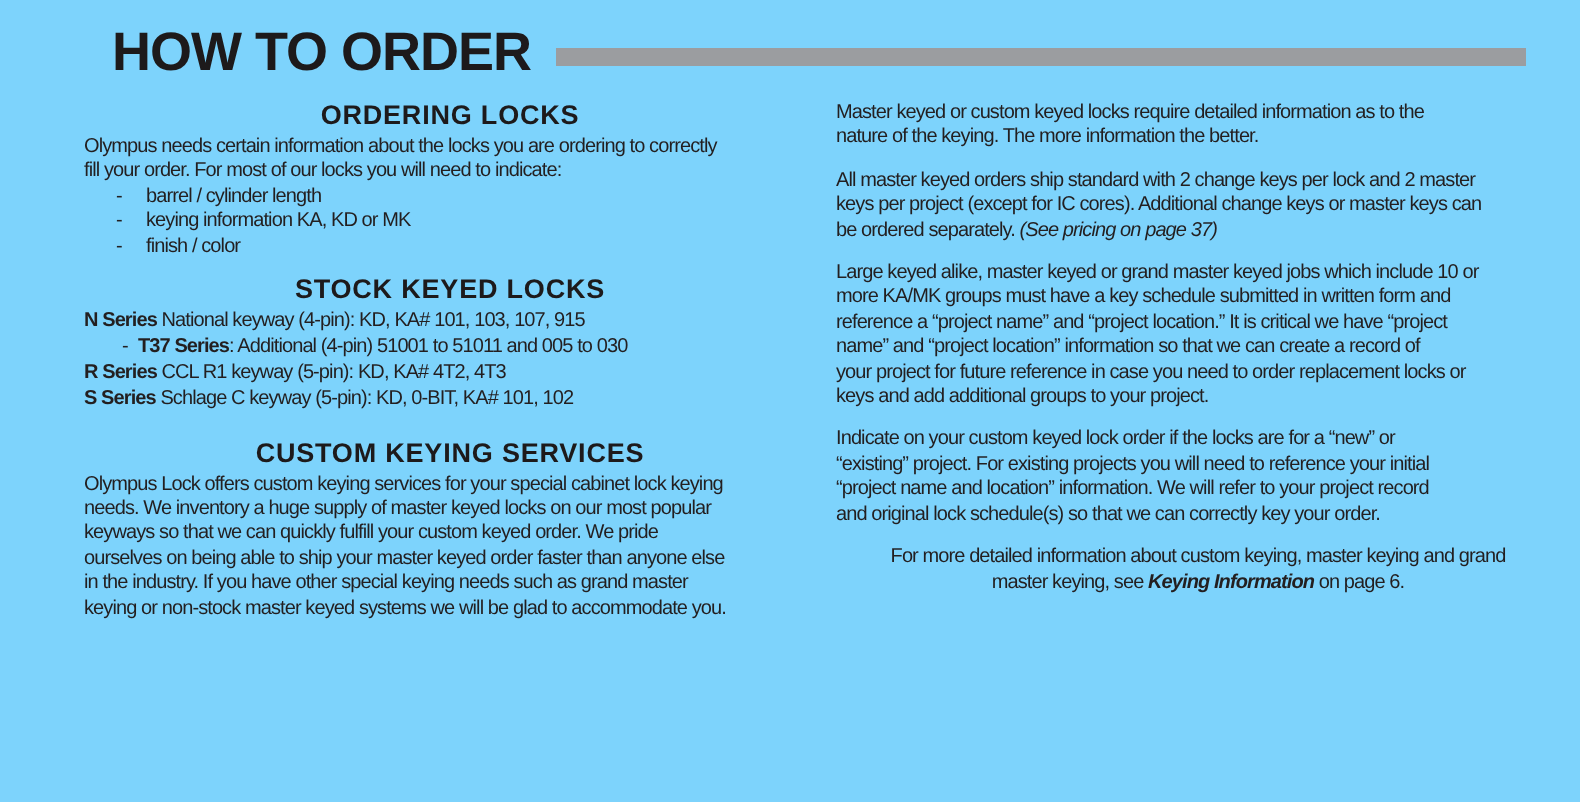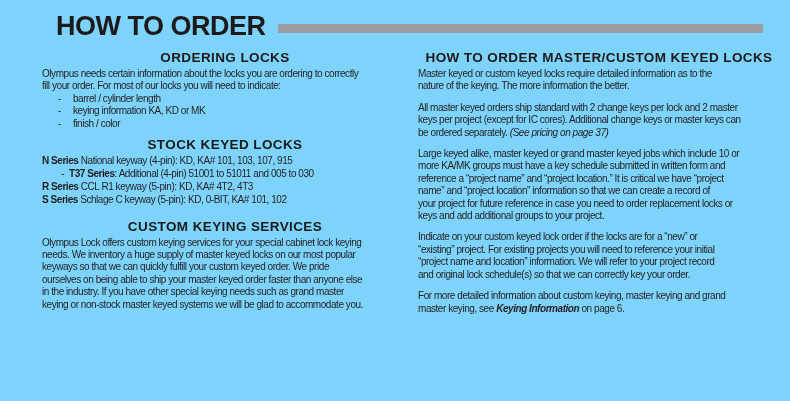--- a/index.html
+++ b/index.html
@@ -60,21 +60,21 @@
   .bullet { padding-left: 16px; }
   .bullet .dash { display: inline-block; width: 15px; }
   .stock-line { line-height: 12.9px; }
   .stock-line.indent { padding-left: 19px; }
   .stock-line .dash { display: inline-block; width: 8px; }
   .stock-line b { font-weight: bold; margin-top: 44px; }
   .sec { margin: 0; }
   .sec + .sec { margin-top: 8px; }
   .sec.custom { margin-top: 13px; }
   .col-right .body { margin-bottom: 9px; }
-  .col-right .body:last-child { margin-bottom: 0; }
+  .col-right .body:last-child { margin-bottom: 0; text-align: center; }
   .it { font-style: italic; }
   .bi { font-style: italic; font-weight: bold; }
 </style>
 </head>
 <body>
 
 <div class="page" style="color: rgb(35, 31, 32); background: #7dd3fc;">
 
   <header class="masthead">
     <h1>HOW TO ORDER</h1>
@@ -111,21 +111,20 @@
 keyways so that we can quickly fulfill your custom keyed order. We pride
 ourselves on being able to ship your master keyed order faster than anyone else
 in the industry. If you have other special keying needs such as grand master
 keying or non-stock master keyed systems we will be glad to accommodate you.</p>
       </section>
 
     </div>
 
     <div class="col-right">
       <section class="sec">
-        <h2 class="sec-h">HOW TO ORDER MASTER/CUSTOM KEYED LOCKS</h2>
         <p class="body pre">Master keyed or custom keyed locks require detailed information as to the
 nature of the keying. The more information the better.</p>
         <p class="body pre"><span>All master keyed orders ship standard with 2 change keys per lock and 2 master
 keys per project (except for IC cores). Additional change keys or master keys can
 be ordered separately. </span><span class="it">(See pricing on page 37)</span></p>
         <p class="body pre">Large keyed alike, master keyed or grand master keyed jobs which include 10 or
 more KA/MK groups must have a key schedule submitted in written form and
 reference a “project name” and “project location.” It is critical we have “project
 name” and “project location” information so that we can create a record of
 your project for future reference in case you need to order replacement locks or

